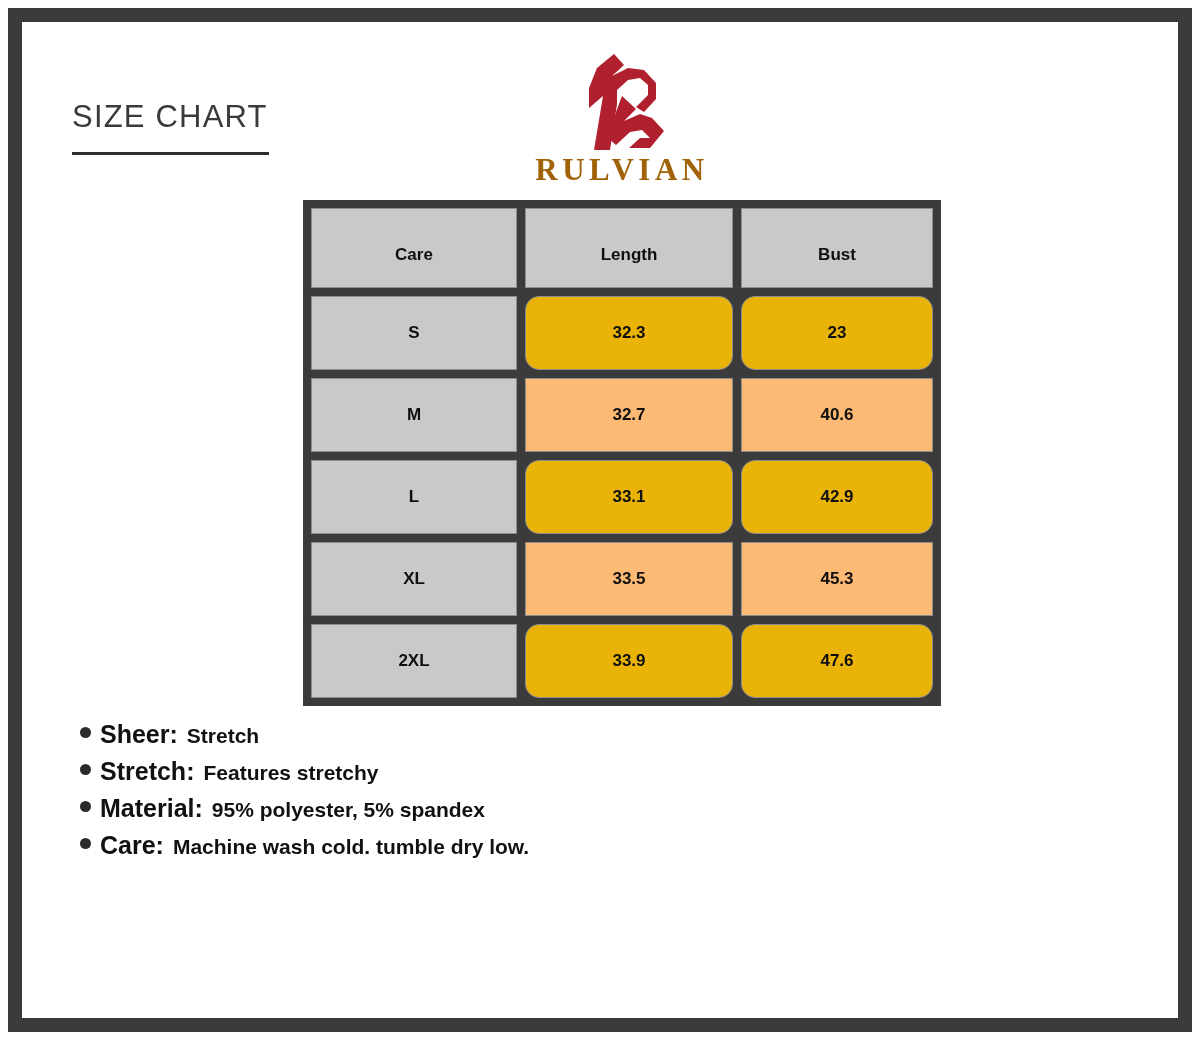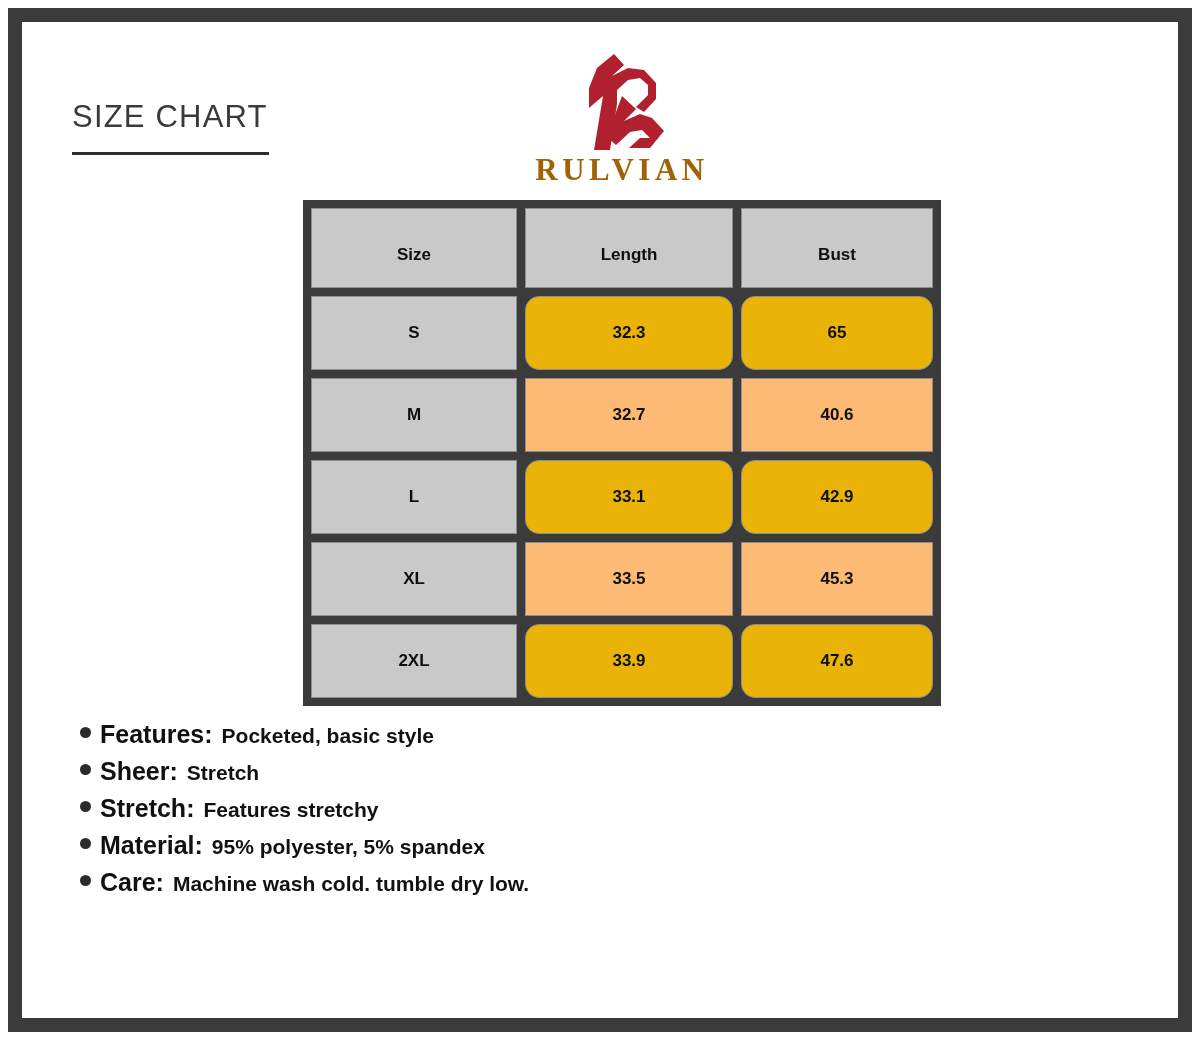--- a/index.html
+++ b/index.html
@@ -170,35 +170,35 @@
       <div class="table-wrap">
         <table class="size-table">
           <colgroup>
             <col class="col-size">
             <col class="col-mid">
             <col>
           </colgroup>
           <thead>
             <tr>
               <th class="cell-gray">
-                <span class="hdr-text">Size</span>
+                <span class="hdr-text">Care</span>
               </th>
               <th class="cell-gray">
                 <span class="hdr-text">Length</span>
               </th>
               <th class="cell-gray">
                 <span class="hdr-text">Bust</span>
               </th>
             </tr>
           </thead>
           <tbody>
             <tr>
               <td class="cell-gray">S</td>
               <td class="cell-white">32.3</td>
-              <td class="cell-white">65</td>
+              <td class="cell-white">23</td>
             </tr>
             <tr>
               <td class="cell-gray">M</td>
               <td class="cell-offwhite">32.7</td>
               <td class="cell-offwhite">40.6</td>
             </tr>
             <tr>
               <td class="cell-gray">L</td>
               <td class="cell-white">33.1</td>
               <td class="cell-white">42.9</td>
@@ -213,25 +213,20 @@
               <td class="cell-white">33.9</td>
               <td class="cell-white">47.6</td>
             </tr>
           </tbody>
         </table>
       </div>
 
       <div class="features">
         <div class="feature-row">
           <span class="bullet"></span>
-          <span class="f-label">Features:</span>
-          <span class="f-value">Pocketed, basic style</span>
-        </div>
-        <div class="feature-row">
-          <span class="bullet"></span>
           <span class="f-label">Sheer:</span>
           <span class="f-value">Stretch</span>
         </div>
         <div class="feature-row">
           <span class="bullet"></span>
           <span class="f-label">Stretch:</span>
           <span class="f-value">Features stretchy</span>
         </div>
         <div class="feature-row">
           <span class="bullet"></span>

